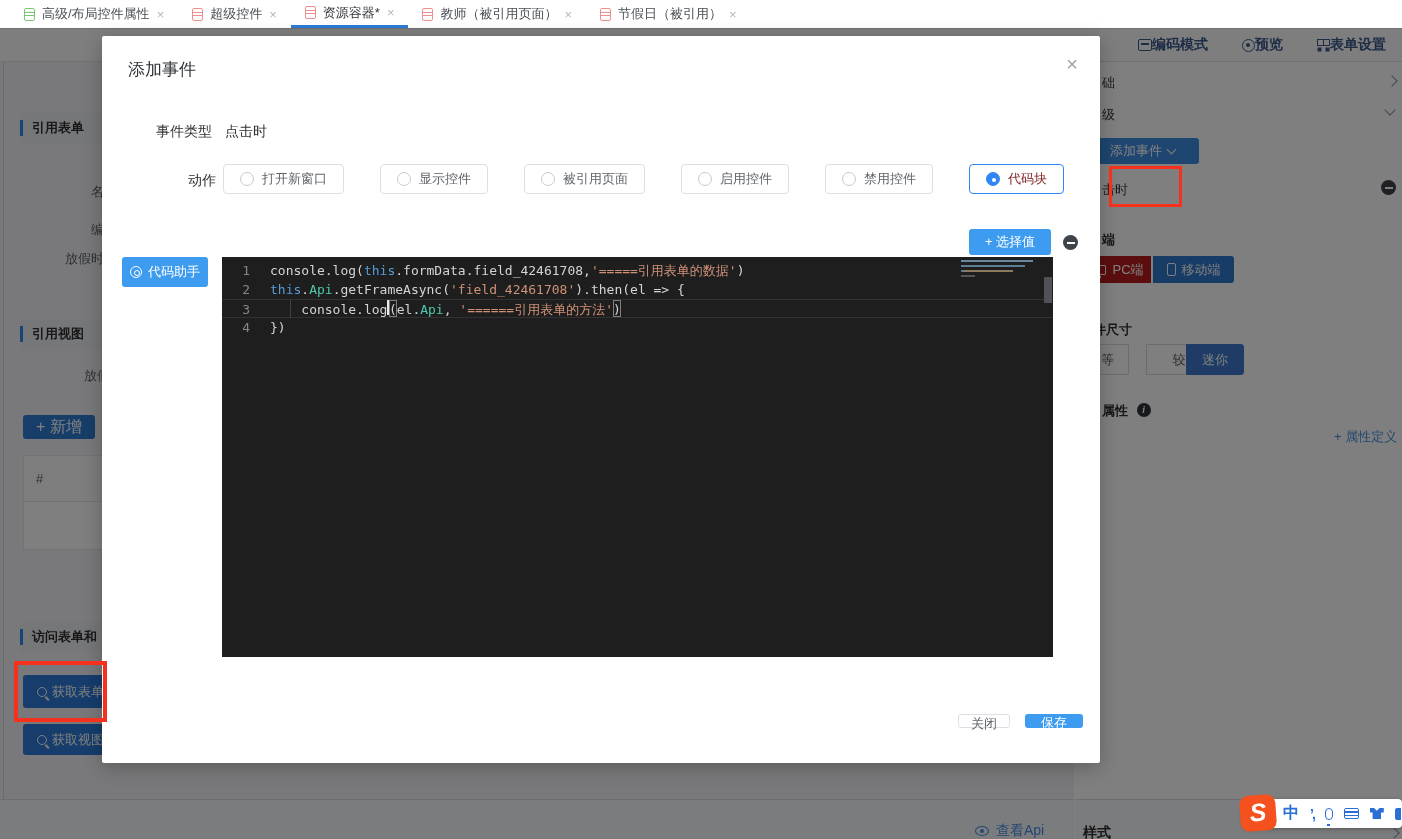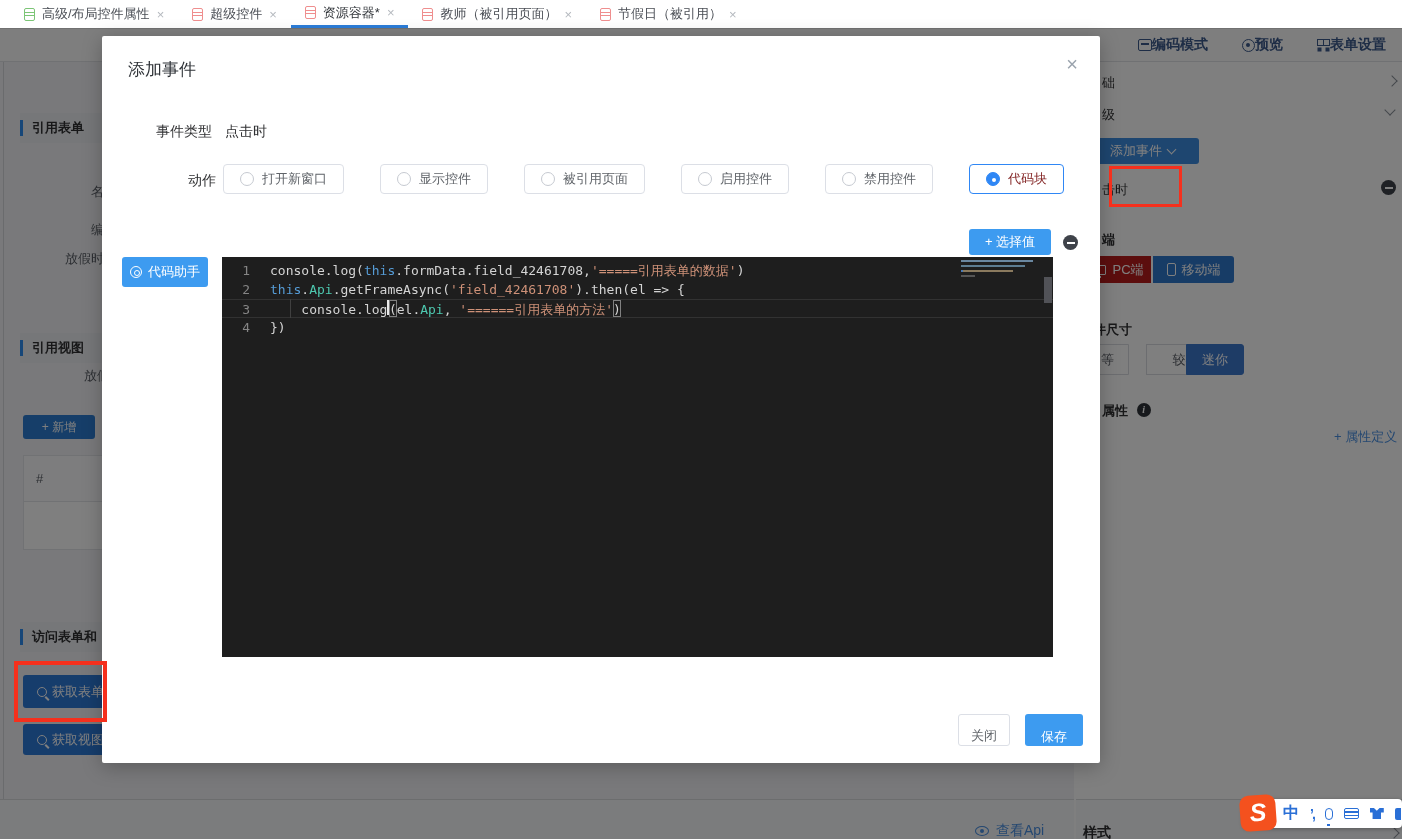--- a/index.html
+++ b/index.html
@@ -34,21 +34,21 @@
   .ic-grid::before { left:0; top:0; box-shadow:7px 7px 0 -1.5px #3c5a8c; }
   .ic-grid::after { right:0; top:0; box-shadow:-7px 7px 0 -1.5px #3c5a8c; }
 
   
   .content { position:absolute; left:0; top:62px; width:1402px; height:777px; background:#f2f3f6; z-index:1; }
   .side-line { position:absolute; left:3px; top:0; width:1px; height:777px; background:#d5d7db; }
   .sec-header { position:absolute; height:30px; background:#eceef2; display:flex; align-items:center; }
   .sec-bar { width:3px; height:16px; background:#2d8cf0; margin-right:9px; }
   .sec-title { font-size:13px; font-weight:bold; color:#303133; white-space:nowrap; }
   .fld-label { position:absolute; font-size:13px; color:#5a5e66; white-space:nowrap; }
-  .btn-blue { background:#2d7dd2; color:#fff; border:none; border-radius:3px; font-size:12px;
+  .btn-blue { background:#2d7dd2; color:#fff; border:none; border-radius:3px; font-size:16px;
     display:flex; align-items:center; justify-content:center; gap:5px; cursor:pointer; white-space:nowrap; }
   .mini-table { position:absolute; background:#fff; border:1px solid #e2e4e8; }
   .mini-table .th { height:46px; border-bottom:1px solid #e2e4e8; background:#fafbfc;
     display:flex; align-items:center; padding-left:12px; font-size:13px; color:#5a5e66; }
   .mag { width:10px; height:10px; border:1.5px solid #fff; border-radius:50%; position:relative; flex:none; }
   .mag::after { content:""; position:absolute; left:8px; top:8px; width:5px; height:1.5px; background:#fff; transform:rotate(45deg); transform-origin:0 0; }
 
   
   .rpanel { position:absolute; left:1075px; top:62px; width:327px; height:737px; background:#fff; border-left:1px solid #e3e5e8; z-index:1; }
   .r-row { position:absolute; font-size:13px; color:#303133; }
@@ -114,22 +114,22 @@
   .indent-guide { position:absolute; left:68px; top:42px; width:1px; height:19px; background:#404040; }
   .caret { display:inline-block; width:1.5px; height:15px; background:#e8e8e8; vertical-align:-3px; }
   .editor-pad { padding-top:4px; }
   .minimap { position:absolute; right:14px; top:3px; width:78px; }
   .minimap .mrow { height:2px; margin-bottom:3px; }
   .mm1 { background:#6a87a0; width:72px; } .mm2 { background:#5d7d92; width:64px; }
   .mm3 { background:#8a7a5e; width:52px; border-left:2px solid #4a7ab5; } .mm4 { background:#555; width:14px; }
   .vscroll { position:absolute; right:0; top:0; width:10px; height:400px; }
   .vscroll .thumb { position:absolute; top:20px; right:1px; width:8px; height:26px; background:#515257; }
 
-  .m-footer-btn { position:absolute; height:32px; border-radius:3px; font-size:13px; cursor:pointer;
-    display:flex; align-items:flex-end; justify-content:center; }
+  .m-footer-btn { position:absolute; height:14px; border-radius:3px; font-size:13px; cursor:pointer;
+    display:flex; align-items:flex-start; justify-content:center; }
   .btn-cancel { left:856px; top:678px; width:52px; background:#fff; border:1px solid #dcdfe6; color:#5f6368; }
   .btn-save { left:923px; top:678px; width:58px; background:#3d9bf0; border:none; color:#fff; }
 
   
   .red-box { position:absolute; border:3px solid #f5301d; z-index:40; }
   .rb1 { left:1109px; top:166px; width:73px; height:41px; }
   .rb2 { left:14px; top:661px; width:93px; height:61px; border-width:4px; }
 
   
   .ime { position:absolute; left:1243px; top:799px; width:159px; height:29px; background:#fff; border-radius:4px;
@@ -195,21 +195,21 @@
   <div class="side-line"></div>
 
   <div class="sec-header" style="left:20px; top:51px; width:120px;">
     <span class="sec-bar"></span>
     <span class="sec-title">引用表单</span>
   </div>
   <div class="fld-label" style="left:91px; top:121px;">名</div>
   <div class="fld-label" style="left:91px; top:159px;">编</div>
   <div class="fld-label" style="left:65px; top:188px;">放假时</div>
 
-  <div class="sec-header" style="left:20px; top:271px; width:120px;">
+  <div class="sec-header" style="left:20px; top:257px; width:120px;">
     <span class="sec-bar"></span>
     <span class="sec-title">引用视图</span>
   </div>
   <div class="fld-label" style="left:84px; top:305px;">放假</div>
 
   <button class="btn-blue abs" style="left:23px; top:353px; width:72px; height:24px;">
     <span>+ 新增</span>
   </button>
 
   <div class="mini-table" style="left:23px; top:393px; width:90px; height:95px;">

